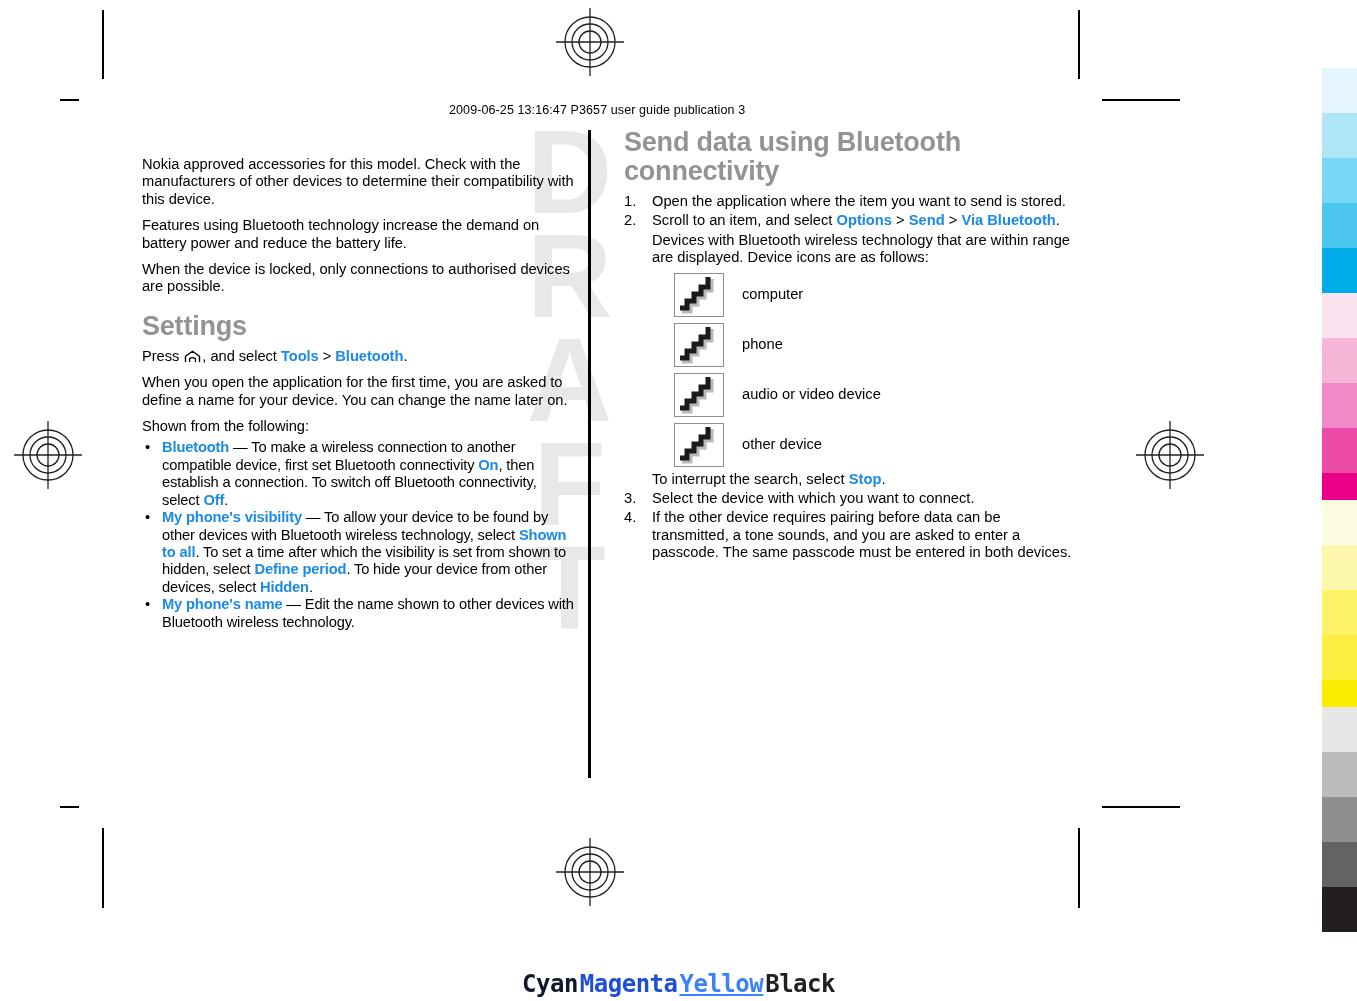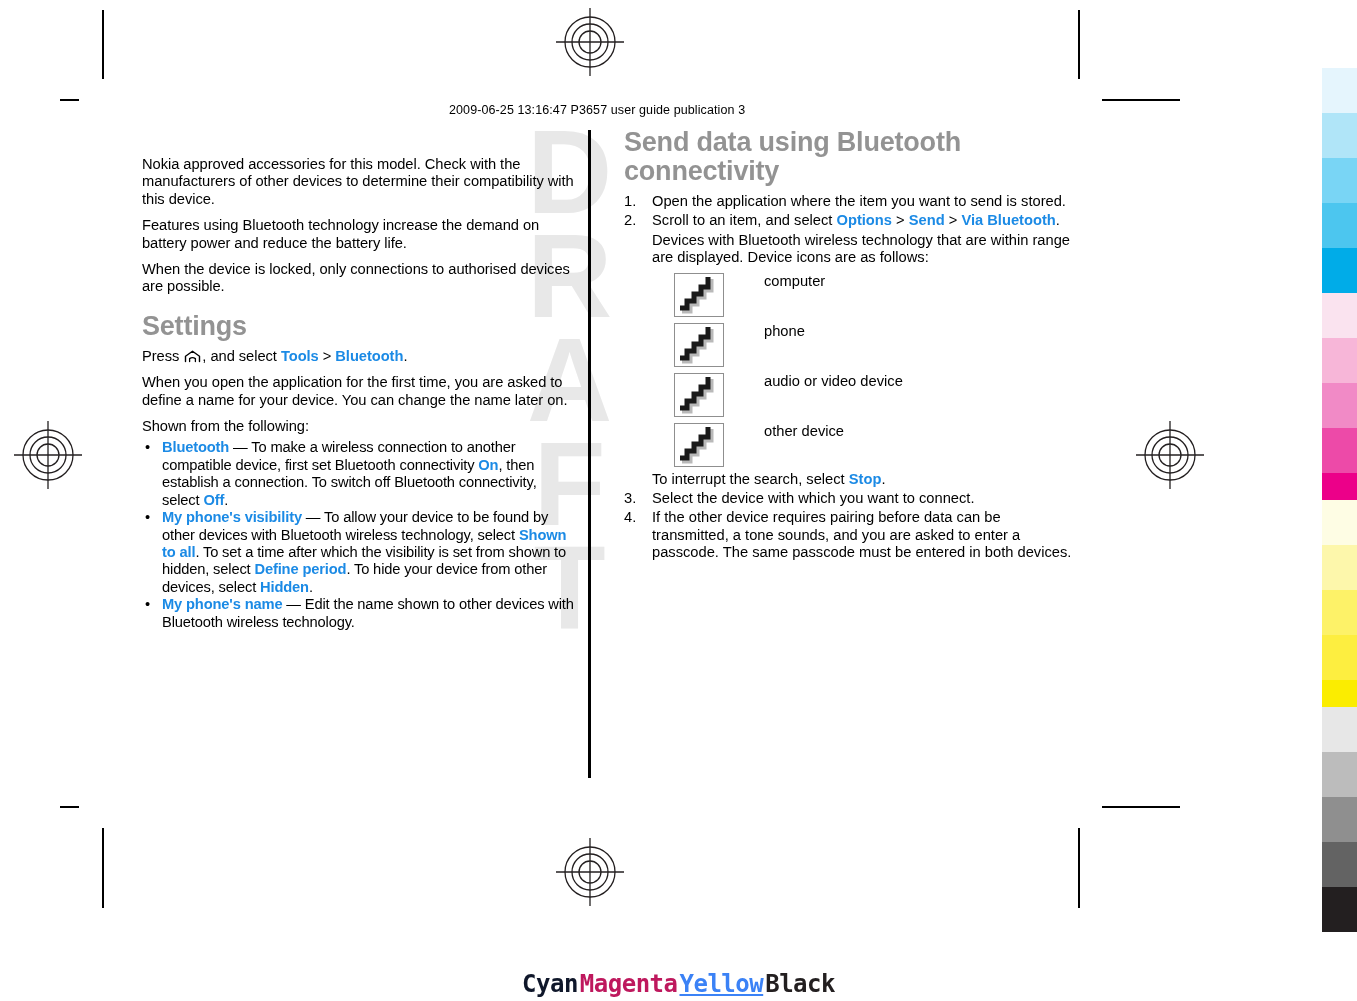--- a/index.html
+++ b/index.html
@@ -151,23 +151,22 @@
     left: 0;
     top: 0;
   }
   ol.steps > li > .sub {
     display: block;
     margin-top: 2px;
   }
 
   .icon-row {
     display: flex;
-    align-items: flex-start;
+    align-items: center;
     margin: 6px 0 4px 0;
-    gap: 22px;
   }
   .icon-box {
     width: 48px;
     height: 42px;
     border: 1px solid #8f8f8f;
     background: #ffffff;
     flex: 0 0 auto;
     margin-left: 22px;
   }
   .icon-box svg { display: block; }
@@ -351,15 +350,15 @@
                 <path d="M5 34 H12 V27 H19 V20 H26 V13 H33 V3" fill="none" stroke="#1a1a1a" stroke-width="5"></path>
               </svg>
             </div>
             <span class="icon-label">other device</span>
           </div><span class="sub"><span>To interrupt the search, select </span><span class="ui">Stop</span><span>.</span></span></li>
         <li><span class="num">3.</span><span><span>Select the device with which you want to connect.</span></span></li>
         <li><span class="num">4.</span><span><span>If the other device requires pairing before data can be transmitted, a tone sounds, and you are asked to enter a passcode. The same passcode must be entered in both devices.</span></span></li>
       </ol>
   </div>
 
-  <div class="cmyk-line" id="cmyk-line"><span style="color: #0f172a;">Cyan</span><span style="color: #be185d;">Magenta</span><span style="color: #3b82f6; text-decoration: underline;">Yellow</span><span style="color: rgb(35, 31, 32);">Black</span></div>
+  <div class="cmyk-line" id="cmyk-line"><span style="color: #0f172a;">Cyan</span><span style="color: #1d4ed8;">Magenta</span><span style="color: #3b82f6; text-decoration: underline;">Yellow</span><span style="color: rgb(35, 31, 32);">Black</span></div>
 
 </div>
 
 </body></html>

